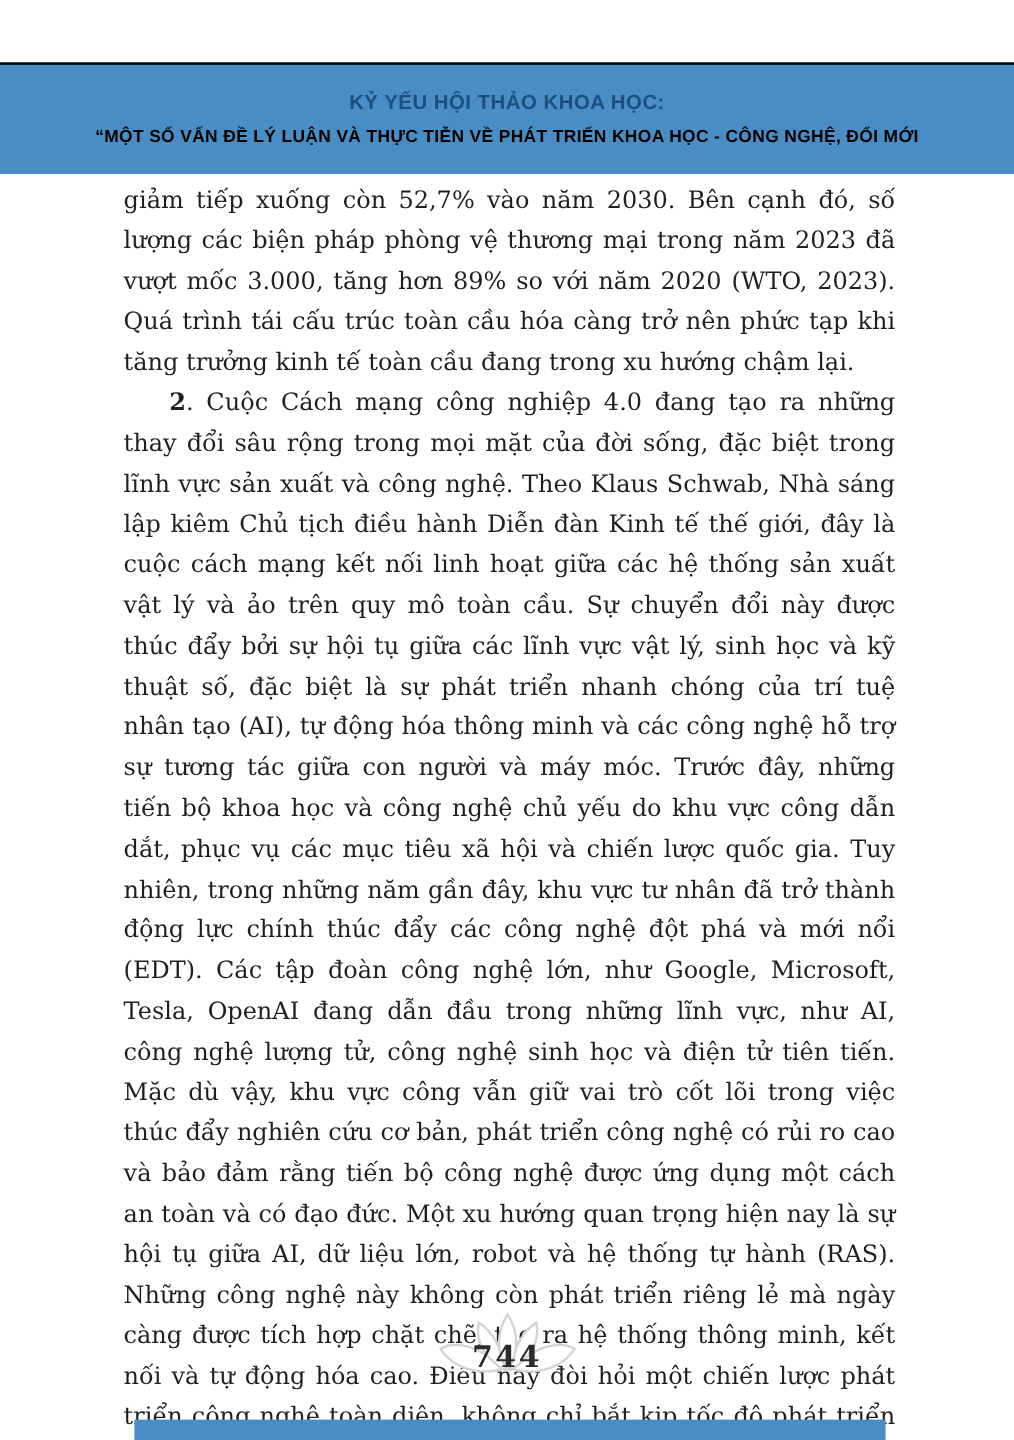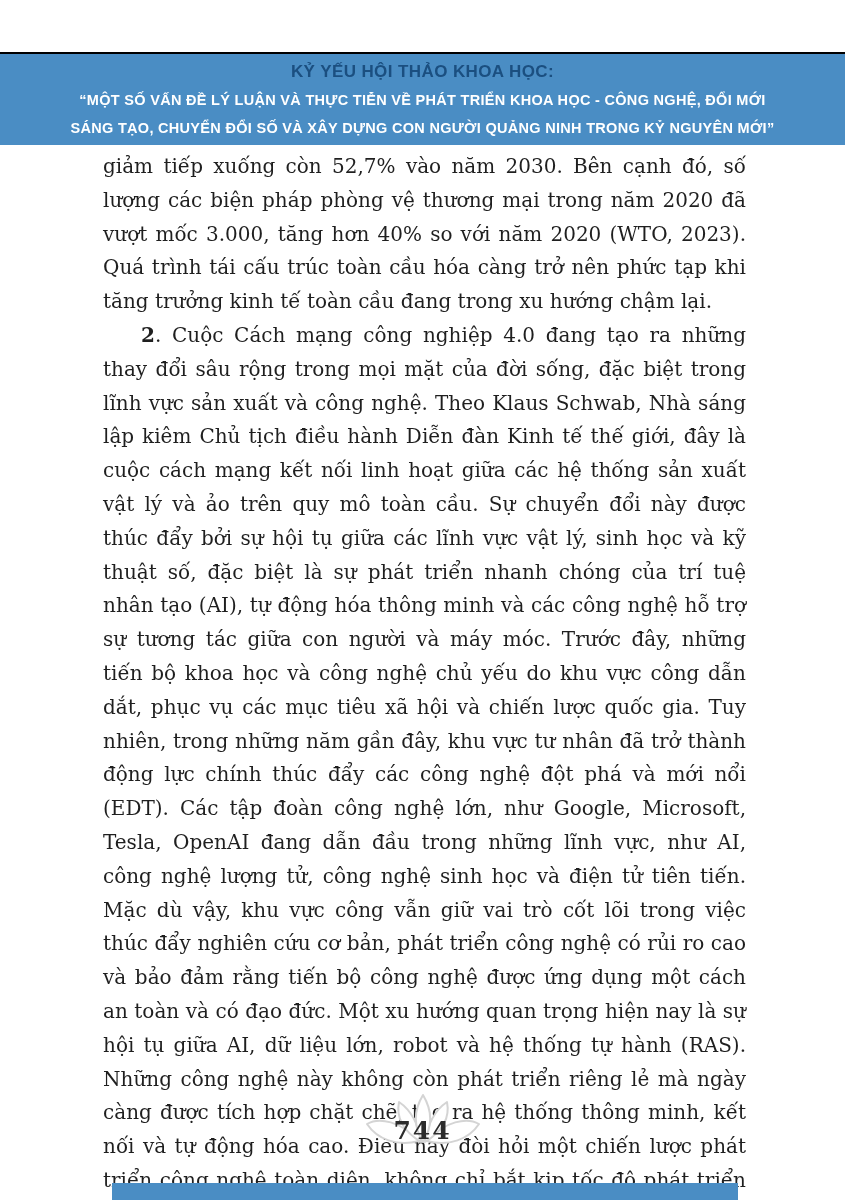--- a/index.html
+++ b/index.html
@@ -14,21 +14,21 @@
     background:#4a8dc4; border-top:2px solid #000000;
     box-sizing:border-box;
     display:flex; flex-direction:column; justify-content:center; align-items:center;
     font-family:"Liberation Sans", sans-serif; font-weight:bold;
     text-align:center;
   }
   .banner-label {
     color:#1b4f80; font-size:17px; line-height:28px; letter-spacing:0.4px;
   }
   .banner-title {
-    color:#ffffff; font-size:14.5px; line-height:28px; letter-spacing:0.3px;
+    color:#000000; font-size:14.5px; line-height:28px; letter-spacing:0.3px;
   }
   
   .body-text {
     position:absolute; top:150px; left:103px; width:643px;
     color:#1f1f1f; font-size:20px; line-height:33.8px;
     text-align:justify;
   }
   .body-text p { margin:0; }
   .body-text p.indent { text-indent:38px; }
   .body-text b { font-weight:bold; }
@@ -52,25 +52,24 @@
   }
 </style>
 </head>
 <body>
 
 <div class="page">
 
   <header class="banner">
     <div class="banner-label">KỶ YẾU HỘI THẢO KHOA HỌC:</div>
     <div class="banner-title">“MỘT SỐ VẤN ĐỀ LÝ LUẬN VÀ THỰC TIỄN VỀ PHÁT TRIỂN KHOA HỌC - CÔNG NGHỆ, ĐỔI MỚI</div>
-    <div class="banner-title">SÁNG TẠO, CHUYỂN ĐỔI SỐ VÀ XÂY DỰNG CON NGƯỜI QUẢNG NINH TRONG KỶ NGUYÊN MỚI”</div>
   </header>
 
   <main class="body-text" id="body-paragraphs">
-      <p>giảm tiếp xuống còn 52,7% vào năm 2030. Bên cạnh đó, số lượng các biện pháp phòng vệ thương mại trong năm 2020 đã vượt mốc 3.000, tăng hơn 40% so với năm 2020 (WTO, 2023). Quá trình tái cấu trúc toàn cầu hóa càng trở nên phức tạp khi tăng trưởng kinh tế toàn cầu đang trong xu hướng chậm lại.</p>
+      <p>giảm tiếp xuống còn 52,7% vào năm 2030. Bên cạnh đó, số lượng các biện pháp phòng vệ thương mại trong năm 2023 đã vượt mốc 3.000, tăng hơn 89% so với năm 2020 (WTO, 2023). Quá trình tái cấu trúc toàn cầu hóa càng trở nên phức tạp khi tăng trưởng kinh tế toàn cầu đang trong xu hướng chậm lại.</p>
       <p class="indent"><b>2</b>. Cuộc Cách mạng công nghiệp 4.0 đang tạo ra những thay đổi sâu rộng trong mọi mặt của đời sống, đặc biệt trong lĩnh vực sản xuất và công nghệ. Theo Klaus Schwab, Nhà sáng lập kiêm Chủ tịch điều hành Diễn đàn Kinh tế thế giới, đây là cuộc cách mạng kết nối linh hoạt giữa các hệ thống sản xuất vật lý và ảo trên quy mô toàn cầu. Sự chuyển đổi này được thúc đẩy bởi sự hội tụ giữa các lĩnh vực vật lý, sinh học và kỹ thuật số, đặc biệt là sự phát triển nhanh chóng của trí tuệ nhân tạo (AI), tự động hóa thông minh và các công nghệ hỗ trợ sự tương tác giữa con người và máy móc. Trước đây, những tiến bộ khoa học và công nghệ chủ yếu do khu vực công dẫn dắt, phục vụ các mục tiêu xã hội và chiến lược quốc gia. Tuy nhiên, trong những năm gần đây, khu vực tư nhân đã trở thành động lực chính thúc đẩy các công nghệ đột phá và mới nổi (EDT). Các tập đoàn công nghệ lớn, như Google, Microsoft, Tesla, OpenAI đang dẫn đầu trong những lĩnh vực, như AI, công nghệ lượng tử, công nghệ sinh học và điện tử tiên tiến. Mặc dù vậy, khu vực công vẫn giữ vai trò cốt lõi trong việc thúc đẩy nghiên cứu cơ bản, phát triển công nghệ có rủi ro cao và bảo đảm rằng tiến bộ công nghệ được ứng dụng một cách an toàn và có đạo đức. Một xu hướng quan trọng hiện nay là sự hội tụ giữa AI, dữ liệu lớn, robot và hệ thống tự hành (RAS). Những công nghệ này không còn phát triển riêng lẻ mà ngày càng được tích hợp chặt chẽ, tạo ra hệ thống thông minh, kết nối và tự động hóa cao. Điều này đòi hỏi một chiến lược phát triển công nghệ toàn diện, không chỉ bắt kịp tốc độ phát triển nhanh chóng</p>
     </main>
 
   <footer class="ornament">
     <div class="lotus-wrap">
       <svg width="140" height="62" viewBox="0 0 140 62" fill="#ffffff" stroke="#d4d4d4" stroke-width="2" stroke-linejoin="round">
         <path d="M14,30 C26,23 48,27 66,47 C44,53 24,45 14,30 Z"></path>
         <path d="M126,30 C114,23 92,27 74,47 C96,53 116,45 126,30 Z"></path>
         <path d="M46,8 C43,23 50,37 68,48 C66,31 58,16 46,8 Z"></path>
         <path d="M94,8 C97,23 90,37 72,48 C74,31 82,16 94,8 Z"></path>

